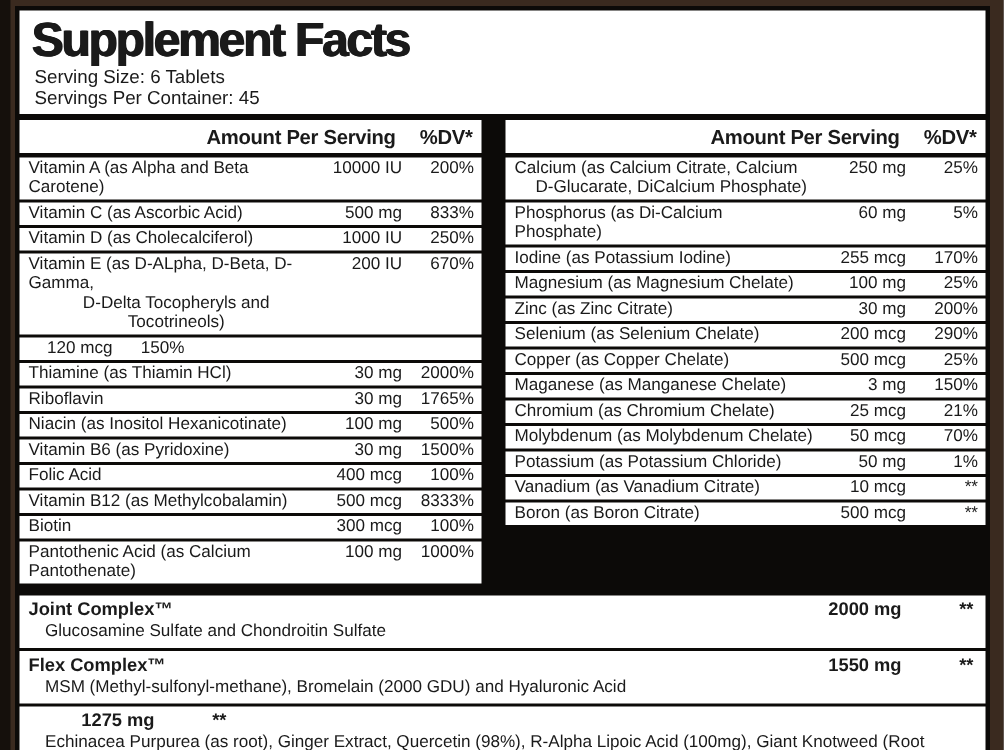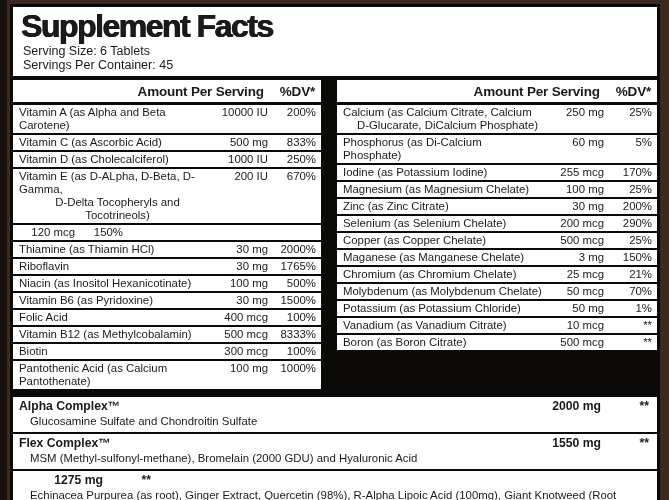--- a/index.html
+++ b/index.html
@@ -268,21 +268,21 @@
               <div class="amt">500 mcg</div>
               <div class="dv">**</div>
             </div>
           </div>
       </div>
     </div>
 
     <div class="complexes" id="complexes">
         <div class="cx panel">
           <div class="head">
-            <div class="t">Alpha Complex™</div>
+            <div class="t">Joint Complex™</div>
             <div class="amt">2000 mg</div>
             <div class="dv">**</div>
           </div>
           <div class="sub">Glucosamine Sulfate and Chondroitin Sulfate</div>
         </div>
         <div class="cx panel">
           <div class="head">
             <div class="t">Flex Complex™</div>
             <div class="amt">1550 mg</div>
             <div class="dv">**</div>

